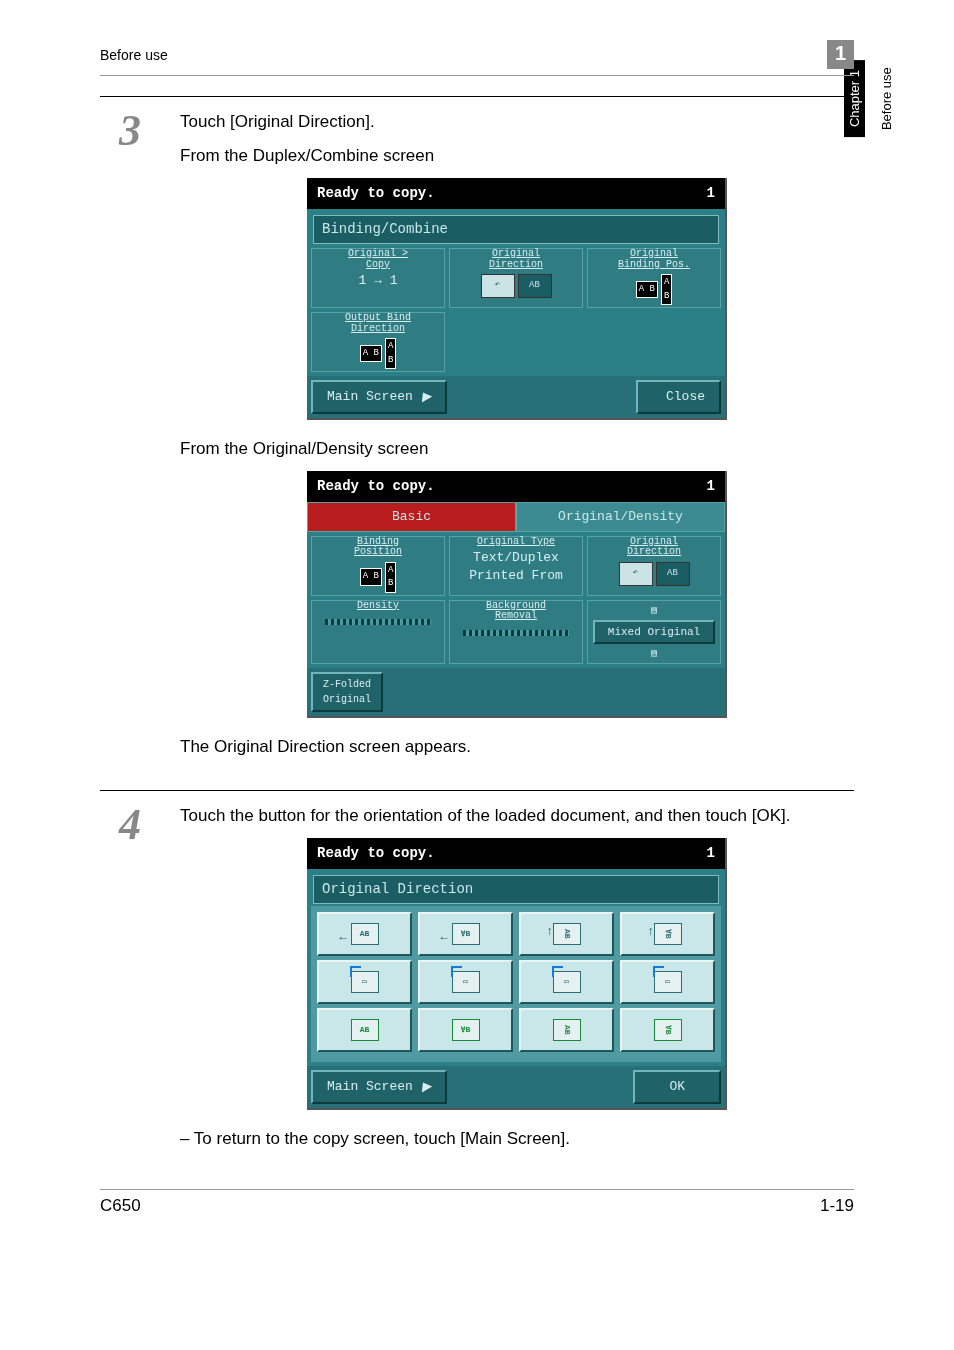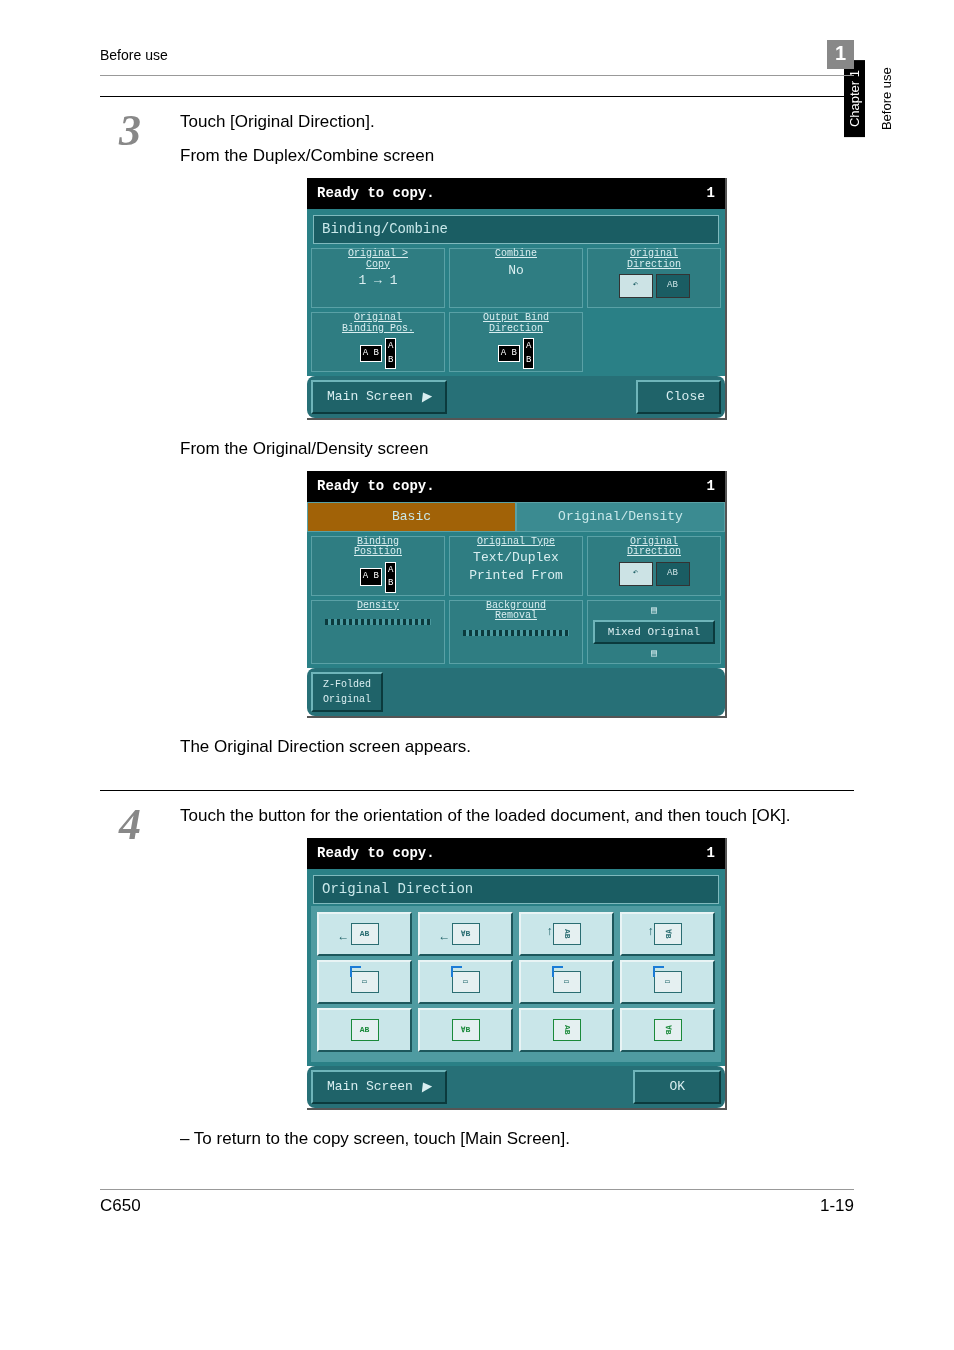--- a/index.html
+++ b/index.html
@@ -139,21 +139,20 @@
     padding: 5px 14px;
     font-family: inherit;
     font-size: 13px;
     text-align:center;
   }
   .lcd .foot {
     background: #277077;
     padding: 4px;
     display: flex;
     justify-content: space-between;
-    border-radius: 8px;
   }
   .icon-ab {
     display: inline-flex;
     gap: 3px;
     align-items: center;
   }
   .icon-ab .sq {
     background: #000;
     color: #fff;
     font-size: 9px;
@@ -164,21 +163,21 @@
     width: 34px; height: 24px;
     background: #cce3e5;
     border: 1px solid #333;
     display: inline-flex;
     align-items:center; justify-content:center;
     font-size: 9px;
     color:#1a5d63;
   }
   .tabs {
     display: flex;
-    background: #a16207;
+    background: #b91c1c;
   }
   .tabs .tab {
     flex: 1;
     text-align: center;
     padding: 4px 0;
     border: 1px solid #5aa1a6;
     color: #c9e8ea;
     font-size: 13px;
   }
   .tabs .tab.active {
@@ -267,24 +266,20 @@
         </div>
         <div class="panel">
           <div class="title-bar">Binding/Combine</div>
           <div class="grid3" style="margin-top:4px">
             <div class="cell">
               <span class="lbl" style="white-space:pre-line">Original &gt;
 Copy</span>
               <span class="lbl2">1  →  1</span>
             </div>
             <div class="cell">
-              <span class="lbl">Combine</span>
-              <span class="lbl2">No</span>
-            </div>
-            <div class="cell">
               <span class="lbl" style="white-space:pre-line">Original
 Direction</span>
               <span class="icon-ab">
                 <span class="dir-icon">↶</span>
                   <span class="dir-icon" style="background:#1a5d63;color:#cce3e5">AB</span>
               </span>
             </div>
             <div class="cell">
               <span class="lbl" style="white-space:pre-line">Original
 Binding Pos.</span>

